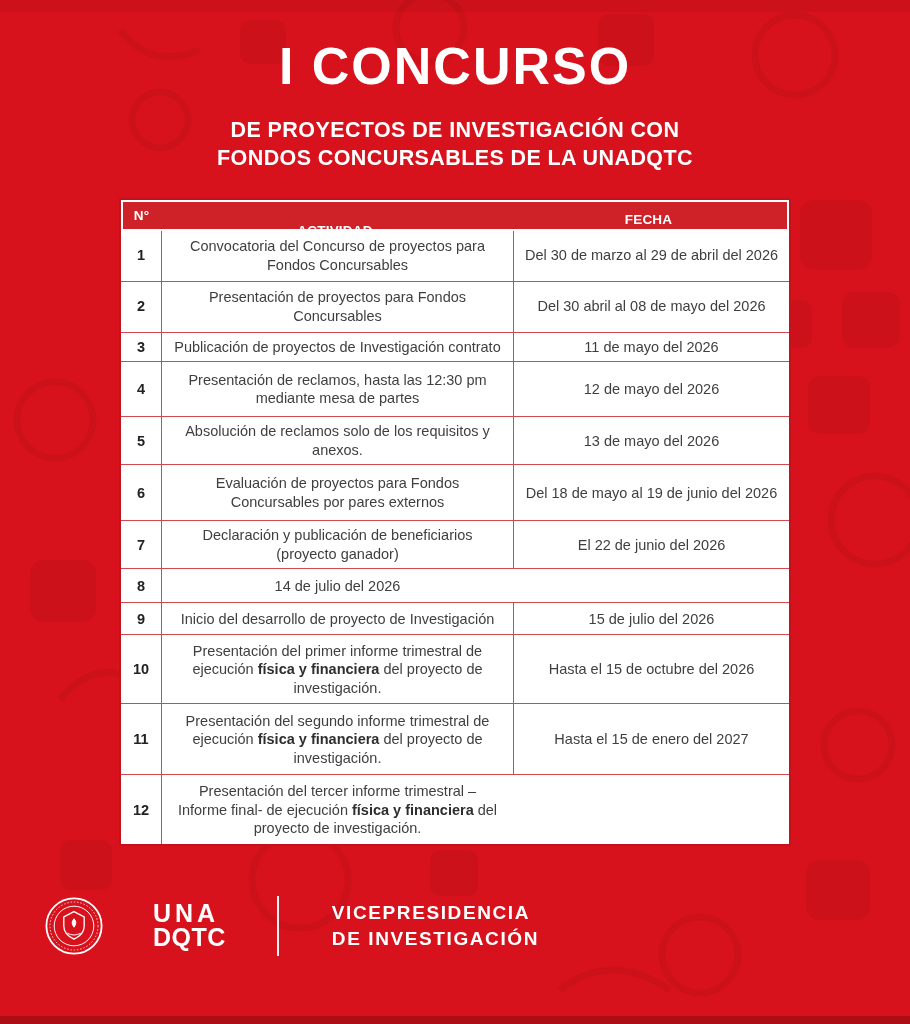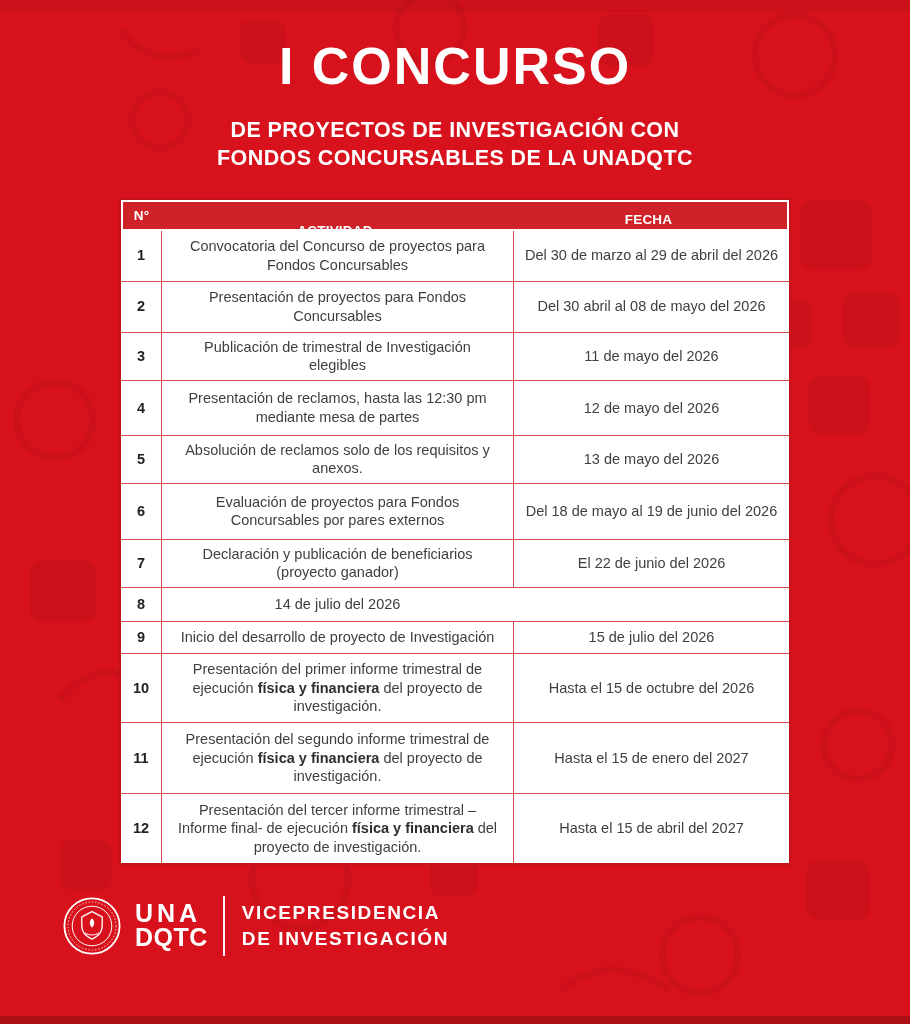--- a/index.html
+++ b/index.html
@@ -69,22 +69,22 @@
   .trow:nth-child(5){min-height:47px}
   .trow:nth-child(6){min-height:55px}
   .trow:nth-child(7){min-height:47px}
   .trow:nth-child(8){min-height:33px}
   .trow:nth-child(9){min-height:31px}
   .trow:nth-child(10){min-height:68px}
   .trow:nth-child(11){min-height:70px}
   .trow:nth-child(12){min-height:69px}
 
   .footer{
-    position:absolute;left:62px;top:896px;
-    display:flex;align-items:center;color:#ffffff;z-index:2;
+    position:absolute;left:44px;top:896px;
+    display:flex;align-items:center;color:#ffffff;z-index:2;gap:36px;
   }
   .seal{width:60px;height:60px;flex:0 0 auto;}
   .wordmark{margin-left:13px;font-weight:800;font-size:25px;line-height:.95;}
   .wordmark .l1{letter-spacing:4px;display:block;}
   .wordmark .l2{letter-spacing:.5px;display:block;}
   .divider{width:2px;height:60px;background:rgba(255,255,255,.95);margin:0 17px 0 15px;}
   .org{font-weight:800;font-size:19px;letter-spacing:1.6px;line-height:1.38;}
 </style>
 </head>
 <body>
@@ -144,21 +144,21 @@
           <div class="trow">
             <div class="td td-num">2</div>
             <div class="td td-act">
               <span><span>Presentación de proyectos para Fondos Concursables</span></span>
             </div>
             <div class="td td-fec">Del 30 abril al 08 de mayo del 2026</div>
           </div>
           <div class="trow">
             <div class="td td-num">3</div>
             <div class="td td-act">
-              <span><span>Publicación de trimestral de Investigación elegibles</span></span>
+              <span><span>Publicación de proyectos de Investigación contrato</span></span>
             </div>
             <div class="td td-fec">11 de mayo del 2026</div>
           </div>
           <div class="trow">
             <div class="td td-num">4</div>
             <div class="td td-act">
               <span><span>Presentación de reclamos, hasta las 12:30 pm mediante mesa de partes</span></span>
             </div>
             <div class="td td-fec">12 de mayo del 2026</div>
           </div>
@@ -206,21 +206,20 @@
             <div class="td td-act">
               <span><span>Presentación del segundo informe trimestral de ejecución </span><b>física y financiera</b><span> del proyecto de investigación.</span></span>
             </div>
             <div class="td td-fec">Hasta el 15 de enero del 2027</div>
           </div>
           <div class="trow">
             <div class="td td-num">12</div>
             <div class="td td-act">
               <span><span>Presentación del tercer informe trimestral – Informe final- de ejecución </span><b>física y financiera</b><span> del proyecto de investigación.</span></span>
             </div>
-            <div class="td td-fec">Hasta el 15 de abril del 2027</div>
           </div>
         </div>
     </div>
   </div>
 
   <div class="footer">
     <svg class="seal" viewBox="0 0 100 100" xmlns="http://www.w3.org/2000/svg" fill="none" stroke="#ffffff">
       <circle cx="50" cy="50" r="46" stroke-width="3"></circle>
       <circle cx="50" cy="50" r="40" stroke-width="1.4" stroke-dasharray="2.5 3" opacity="0.9"></circle>
       <circle cx="50" cy="50" r="33" stroke-width="1.6"></circle>

